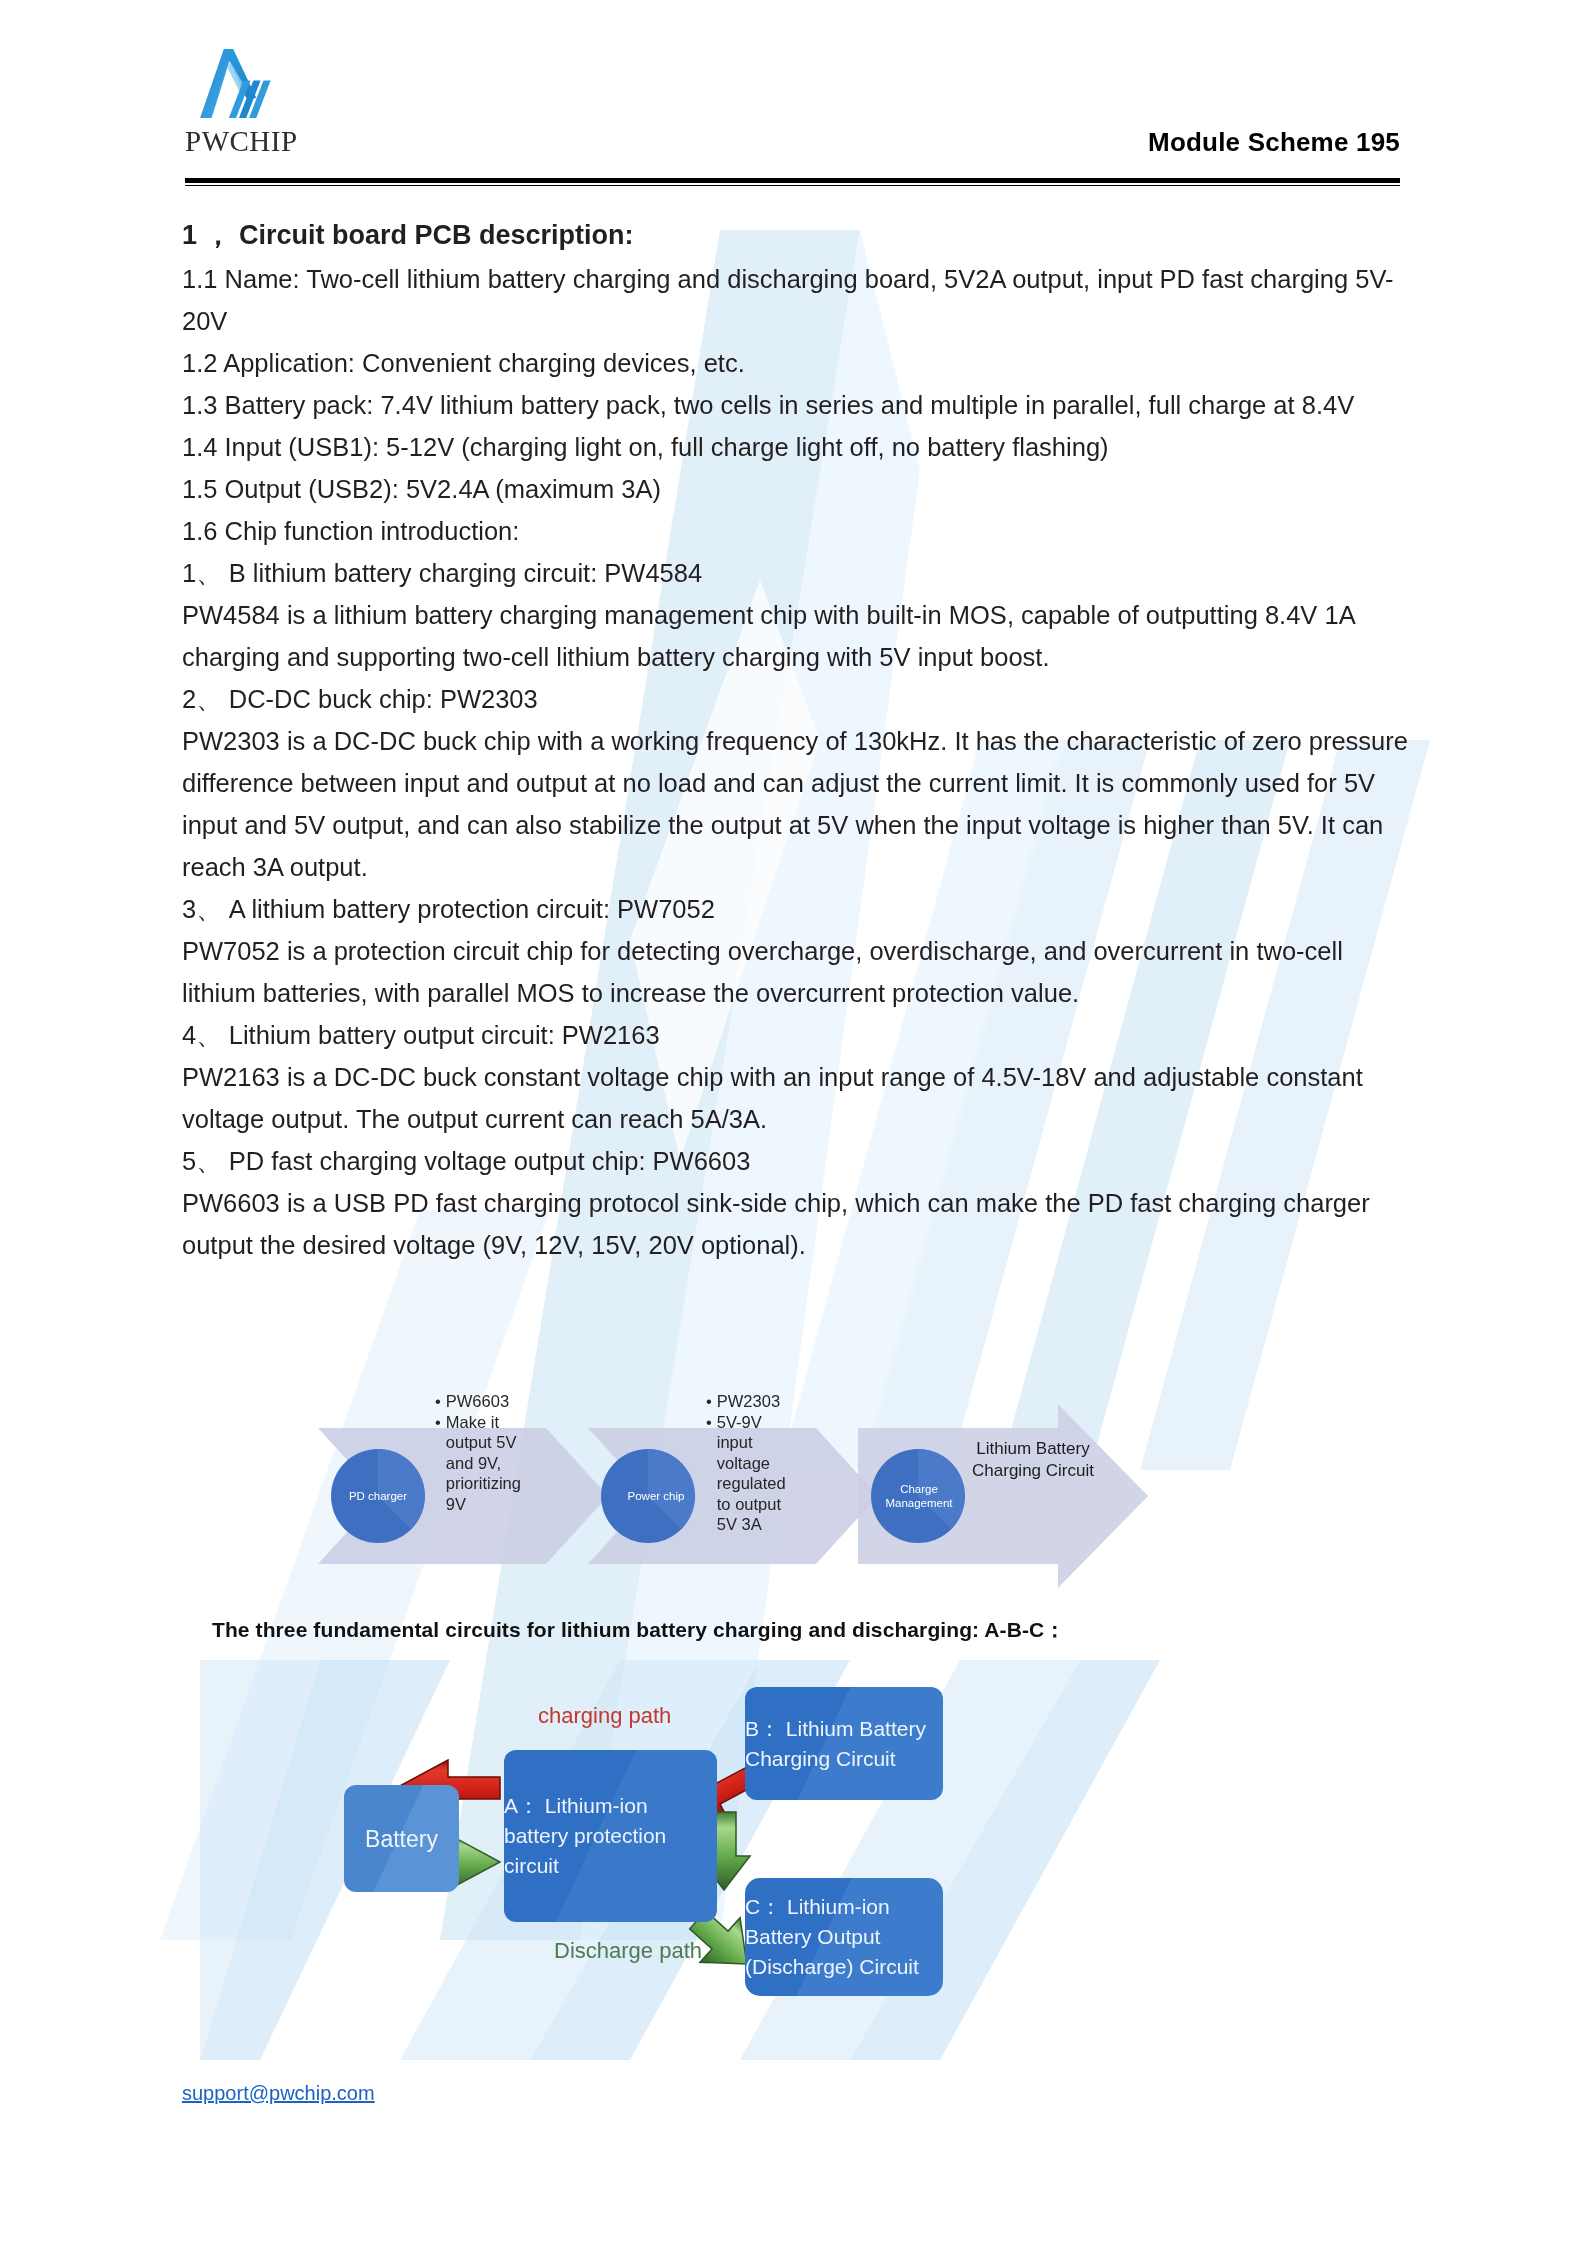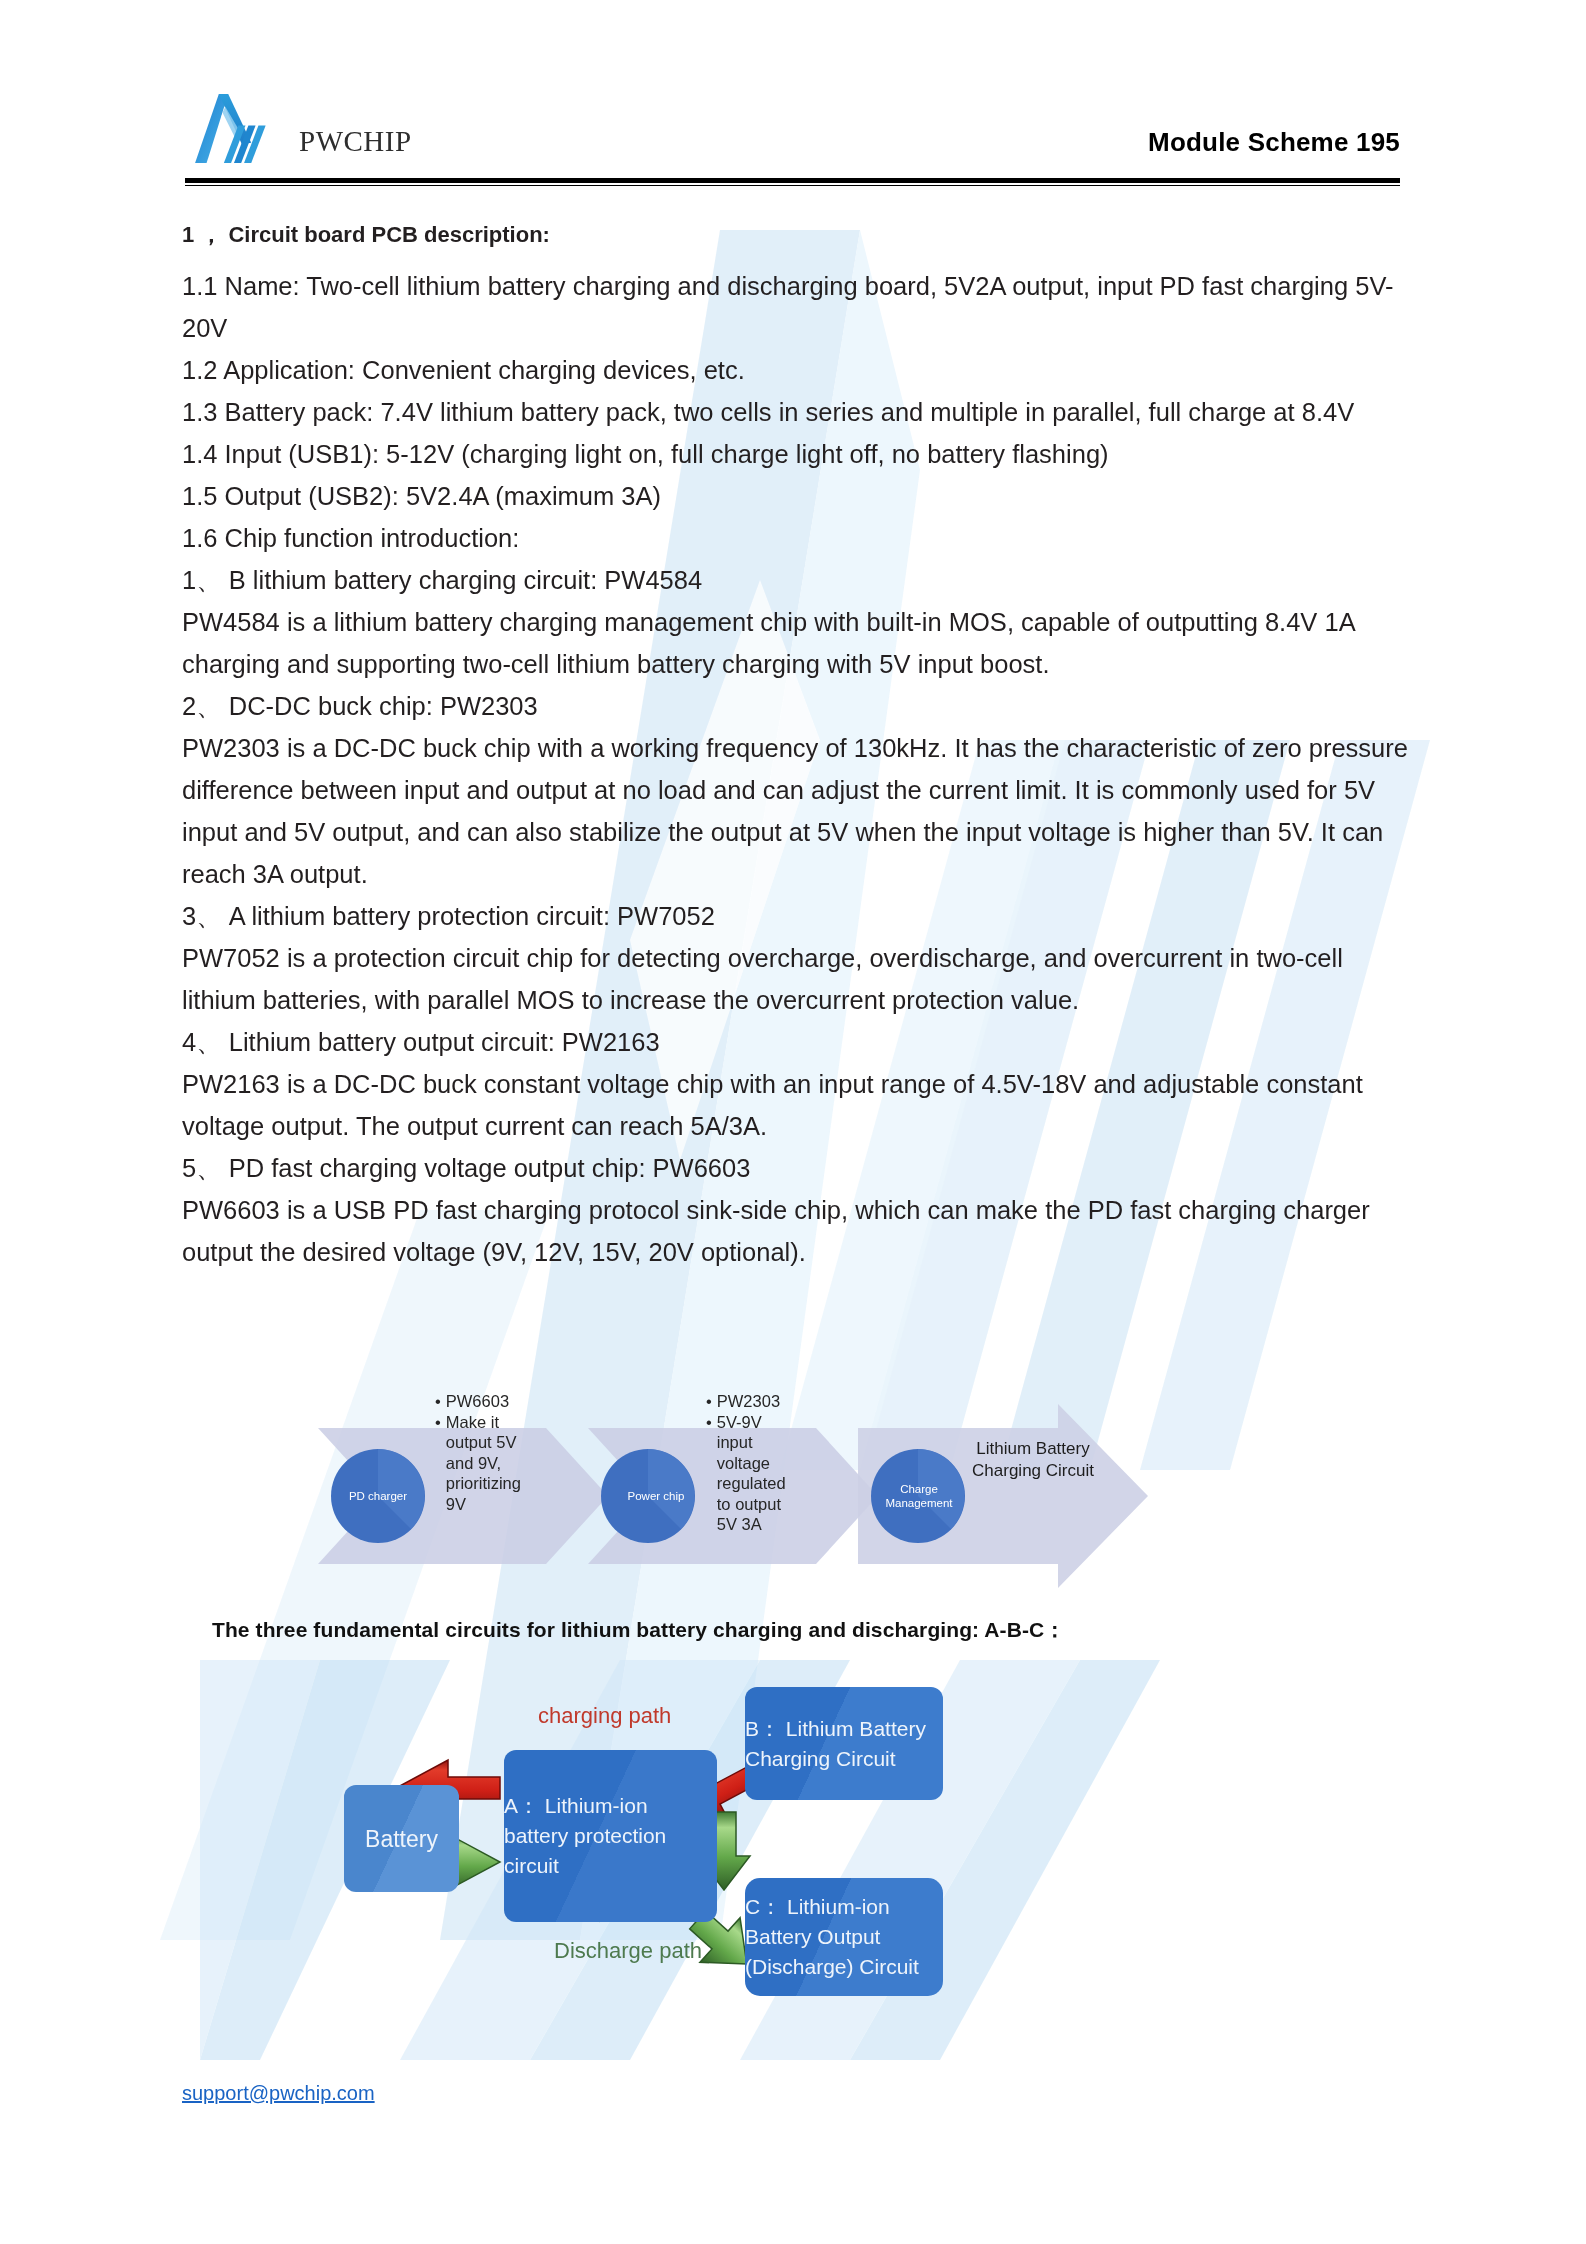--- a/index.html
+++ b/index.html
@@ -17,21 +17,21 @@
     position:absolute;left:0;top:0;width:1586px;height:2244px;
     pointer-events:none;z-index:0;overflow:hidden;
   }
   .watermark svg{position:absolute;left:160px;top:180px;}
 
   
   .header{
     position:absolute;left:185px;top:60px;width:1215px;height:110px;z-index:3;
     display:flex;align-items:flex-end;justify-content:space-between;
   }
-  .logo-wrap{display:flex;align-items:flex-end;gap:6px;margin-bottom:4px;}
+  .logo-wrap{display:flex;align-items:flex-end;gap:6px;margin-bottom:4px;flex-direction:column;}
   .logo-mark{width:108px;height:78px;display:block;}
   .logo-word{
     font-family:"Liberation Serif", serif;
     font-size:29px;letter-spacing:0.5px;color:#2e2e2e;
     line-height:1;padding-bottom:10px;
   }
   .doc-title{
     font-size:26px;font-weight:bold;color:#000;
     padding-bottom:12px;letter-spacing:.2px;
   }
@@ -44,21 +44,21 @@
   }
 
   
   .body{
     position:absolute;left:182px;top:214px;width:1230px;z-index:2;
   }
   .p{
     font-size:25.5px;line-height:42px;color:#231f20;
     margin:0 0 0 0;white-space:pre-wrap;
   }
-  .p.h{font-weight:bold;font-size:22px;margin-bottom:9px;}
+  .p.h{font-weight:bold;font-size:27px;margin-bottom:2px;}
 
   
   .chevdiag{
     position:absolute;left:318px;top:1396px;width:900px;height:195px;z-index:2;
   }
   .chevdiag svg{display:block;}
   .chev-bullets{
     position:absolute;top:0;left:0;width:100%;height:100%;
   }
   .bgroup{

